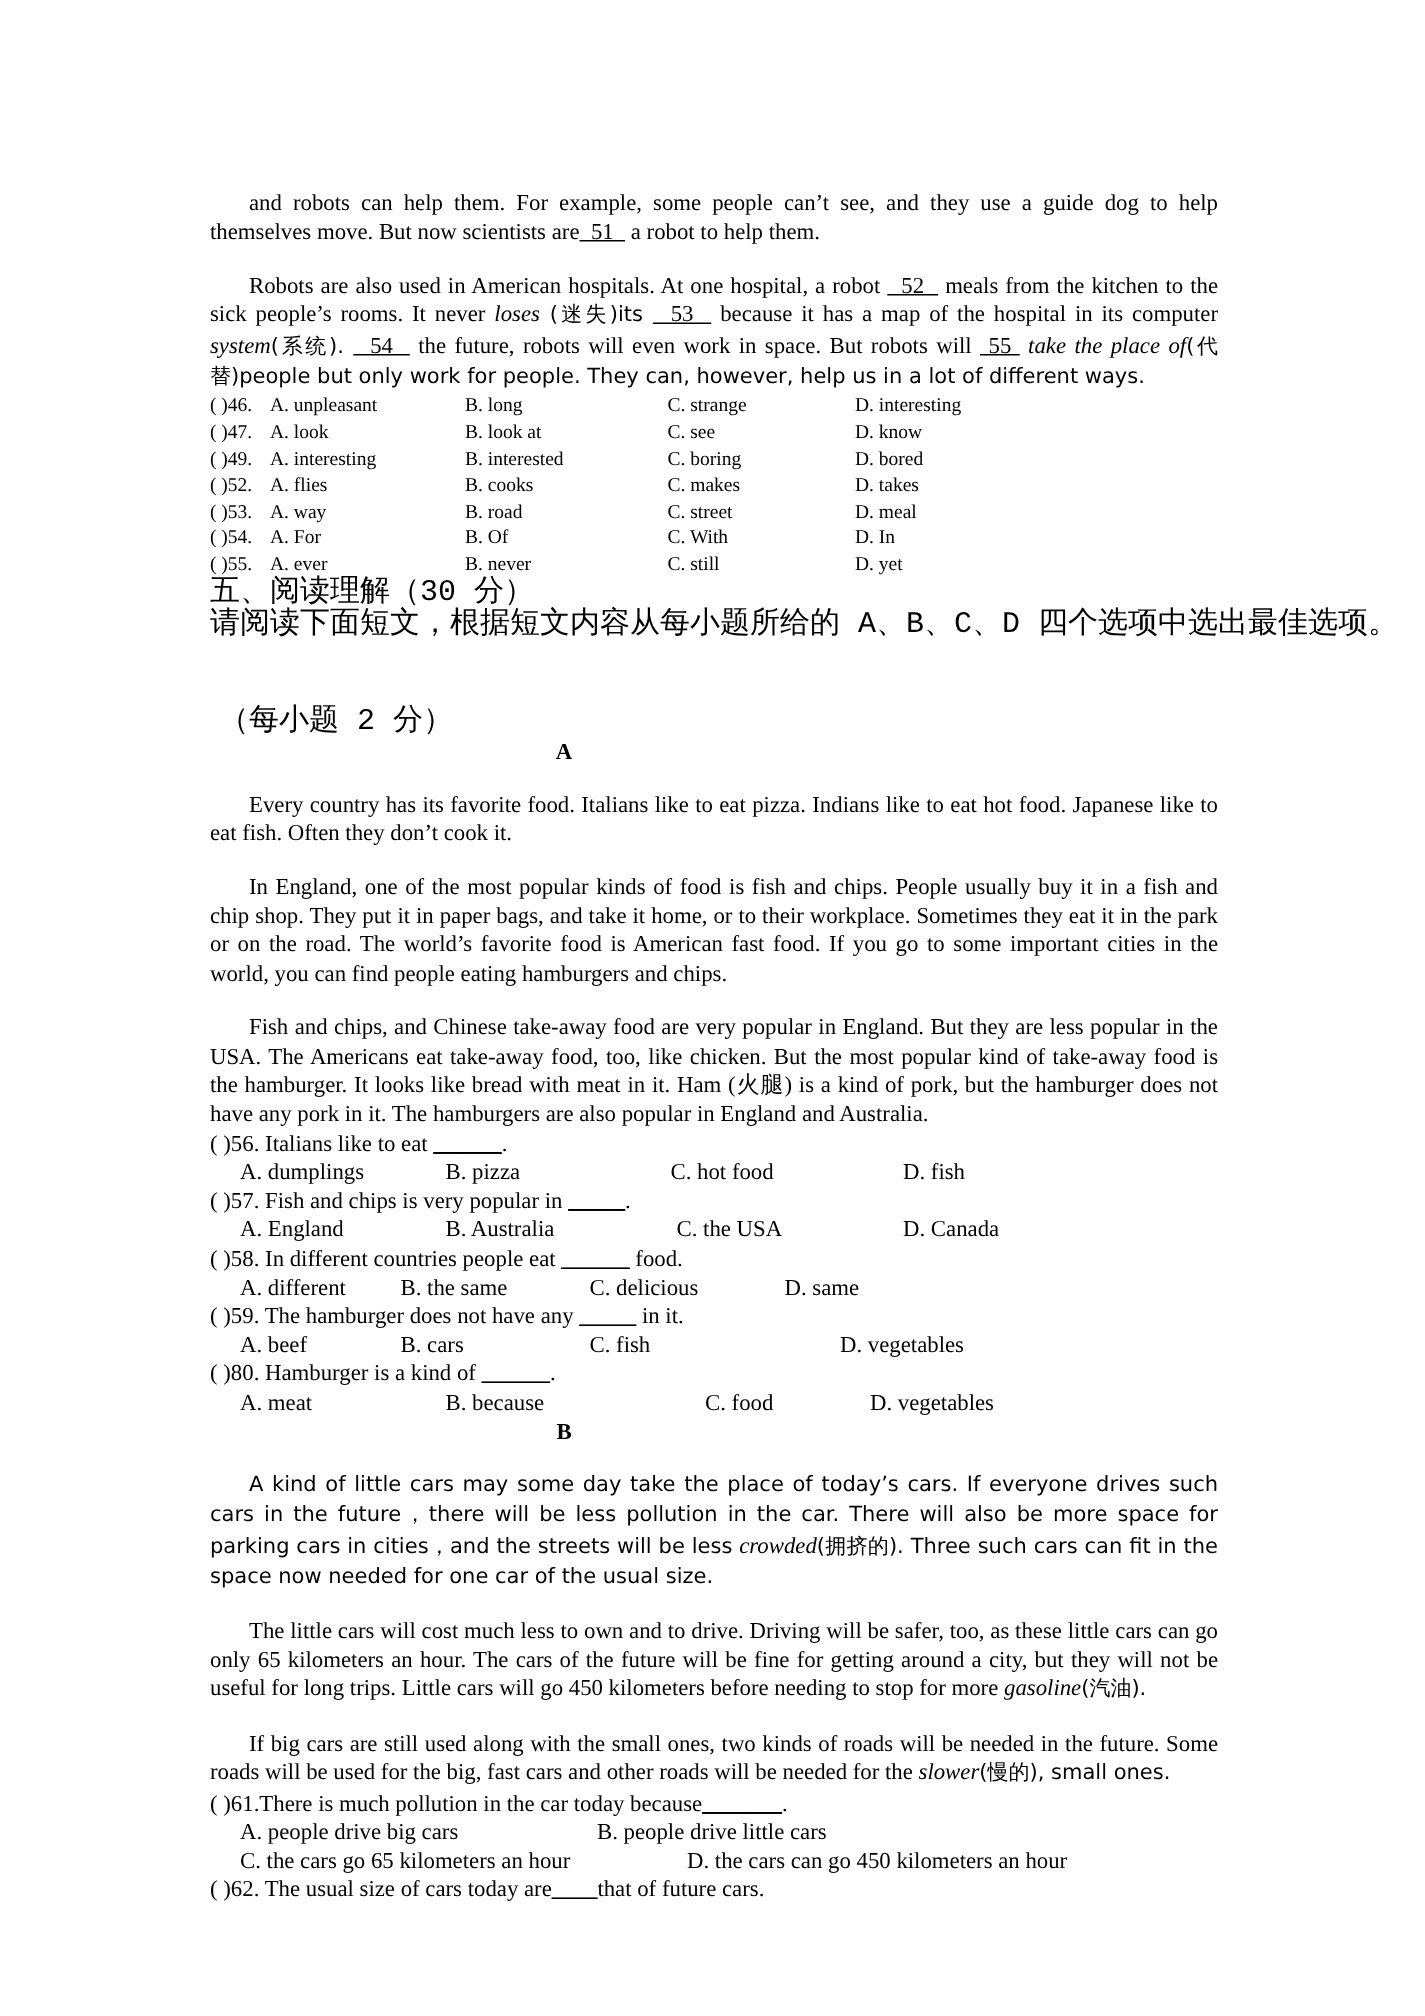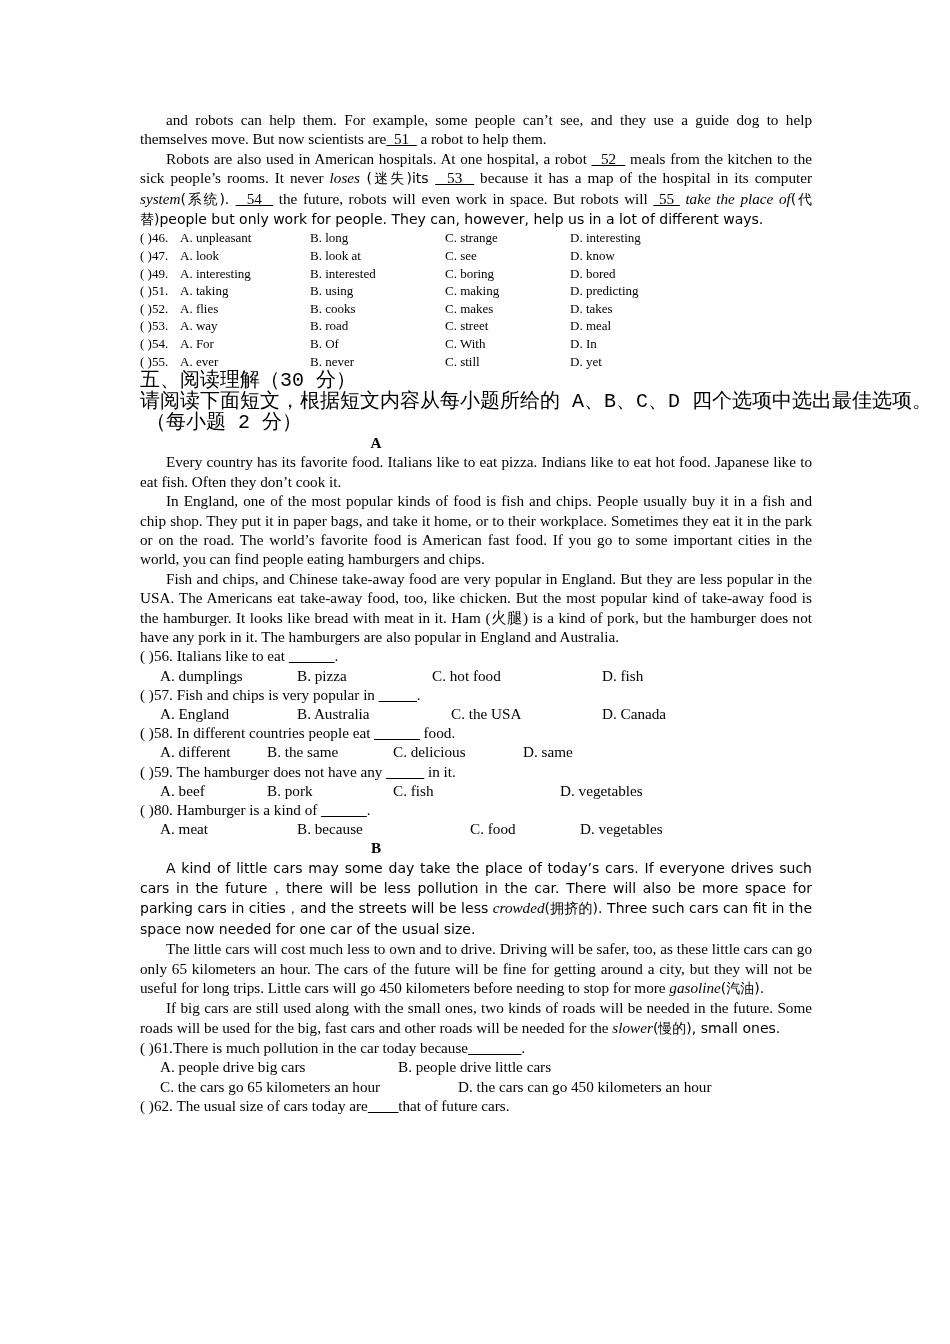--- a/index.html
+++ b/index.html
@@ -24,38 +24,39 @@
   .para {
     font-size: 15.2px;
     line-height: 19.4px;
     text-align: justify;
     text-justify: inter-word;
     margin: 0;
     text-indent: 0;
   }
   .para.indent {
     text-indent: 26px;
+    margin-top: 16px;
   }
   .blank-u {
     text-decoration: underline;
     white-space: pre;
   }
   .it { font-style: italic; }
   .cn {
     font-family: "DejaVu Sans", "Liberation Sans", sans-serif;
     font-size: 14px;
   }
   .cn-line {
     font-family: Liberation Mono, monospace;
     font-size: 20px;
     line-height: 21px;
     margin: 0;
     white-space: nowrap;
   }
-  .cn-line.ind { padding-left: 6px; }
+  .cn-line.ind { padding-left: 6px; margin-top: 44px; }
 
   
   .optrow {
     font-size: 13px;
     line-height: 17.6px;
     height: 17.6px;
     position: relative;
     white-space: nowrap;
   }
   .optrow .c-mark { position: absolute; left: 0px; }
@@ -115,27 +116,20 @@
       <span class="c-d">D. know</span>
     </div>
     <div class="optrow">
       <span class="c-mark">(   )49.</span>
       <span class="c-a">A. interesting</span>
       <span class="c-b">B. interested</span>
       <span class="c-c">C. boring</span>
       <span class="c-d">D. bored</span>
     </div>
     <div class="optrow">
-      <span class="c-mark">(   )51.</span>
-      <span class="c-a">A. taking</span>
-      <span class="c-b">B. using</span>
-      <span class="c-c">C. making</span>
-      <span class="c-d">D. predicting</span>
-    </div>
-    <div class="optrow">
       <span class="c-mark">(   )52.</span>
       <span class="c-a">A. flies</span>
       <span class="c-b">B. cooks</span>
       <span class="c-c">C. makes</span>
       <span class="c-d">D. takes</span>
     </div>
     <div class="optrow">
       <span class="c-mark">(   )53.</span>
       <span class="c-a">A. way</span>
       <span class="c-b">B. road</span>
@@ -167,21 +161,21 @@
   <p class="para indent">Every country has its favorite food. Italians like to eat pizza. Indians like to eat hot food. Japanese like to eat fish. Often they don’t cook it.</p>
   <p class="para indent">In England, one of the most popular kinds of food is fish and chips. People usually buy it in a fish and chip shop. They put it in paper bags, and take it home, or to their workplace. Sometimes they eat it in the park or on the road. The world’s favorite food is American fast food. If you go to some important cities in the world, you can find people eating hamburgers and chips.</p>
   <p class="para indent">Fish and chips, and Chinese take-away food are very popular in England. But they are less popular in the USA. The Americans eat take-away food, too, like chicken. But the most popular kind of take-away food is the hamburger. It looks like bread with meat in it. Ham (火腿) is a kind of pork, but the hamburger does not have any pork in it. The hamburgers are also popular in England and Australia.</p>
 
   <div>
 
     <p class="qstem"><span>(   )56. Italians like to eat </span><span class="ul-short">______</span><span>.</span></p>
     <div class="qopts">
       <span style="left:20px">A. dumplings</span>
       <span style="left:157px">B. pizza</span>
-      <span style="left:292px">C. hot food</span>
+      <span style="left:307px">C. hot food</span>
       <span style="left:462px">D. fish</span>
     </div>
 
     <p class="qstem"><span>(   )57. Fish and chips is very popular in </span><span class="ul-short">_____</span><span>.</span></p>
     <div class="qopts">
       <span style="left:20px">A. England</span>
       <span style="left:157px">B. Australia</span>
       <span style="left:311px">C. the USA</span>
       <span style="left:462px">D. Canada</span>
     </div>
@@ -190,21 +184,21 @@
     <div class="qopts">
       <span style="left:20px">A. different</span>
       <span style="left:127px">B. the same</span>
       <span style="left:253px">C. delicious</span>
       <span style="left:383px">D. same</span>
     </div>
 
     <p class="qstem"><span>(   )59. The hamburger does not have any </span><span class="ul-short">_____</span><span> in it.</span></p>
     <div class="qopts">
       <span style="left:20px">A. beef</span>
-      <span style="left:127px">B. pork</span>
+      <span style="left:127px">B. cars</span>
       <span style="left:253px">C. fish</span>
       <span style="left:420px">D. vegetables</span>
     </div>
 
     <p class="qstem"><span>(   )80. Hamburger is a kind of </span><span class="ul-short">______</span><span>.</span></p>
     <div class="qopts">
       <span style="left:20px">A. meat</span>
       <span style="left:157px">B. because</span>
       <span style="left:330px">C. food</span>
       <span style="left:440px">D. vegetables</span>

